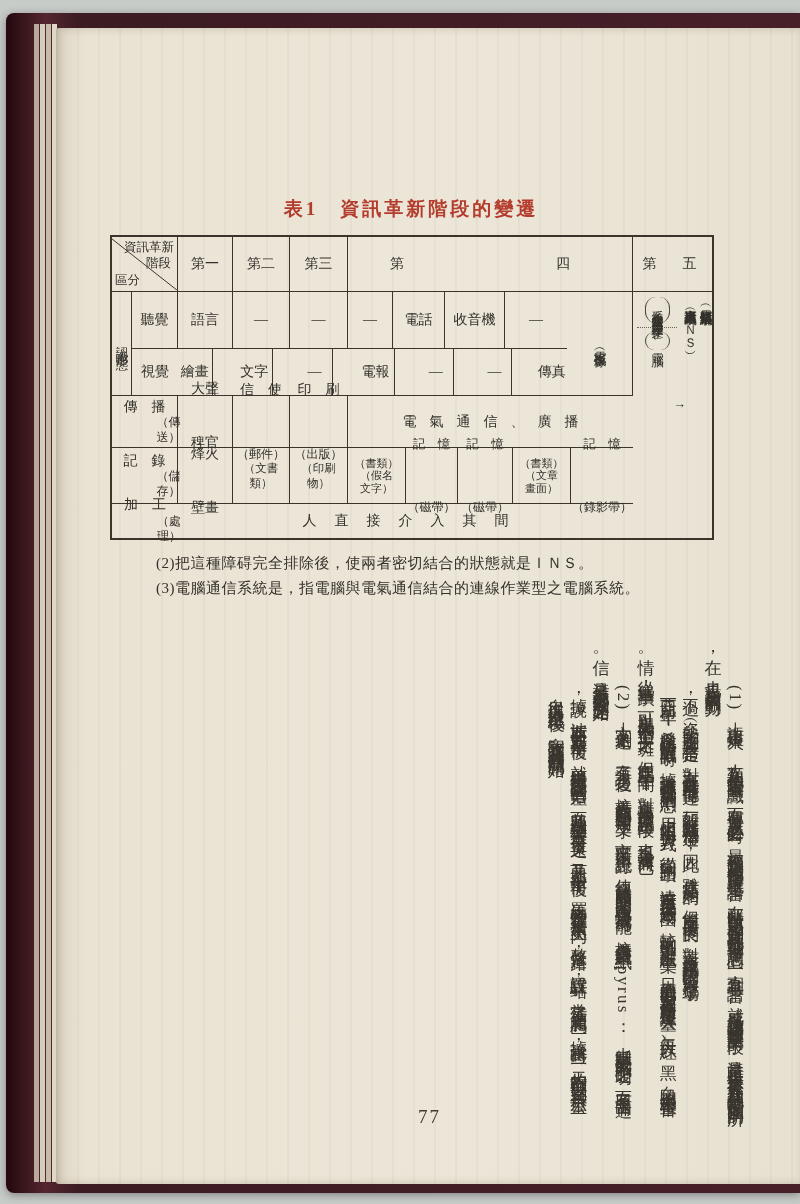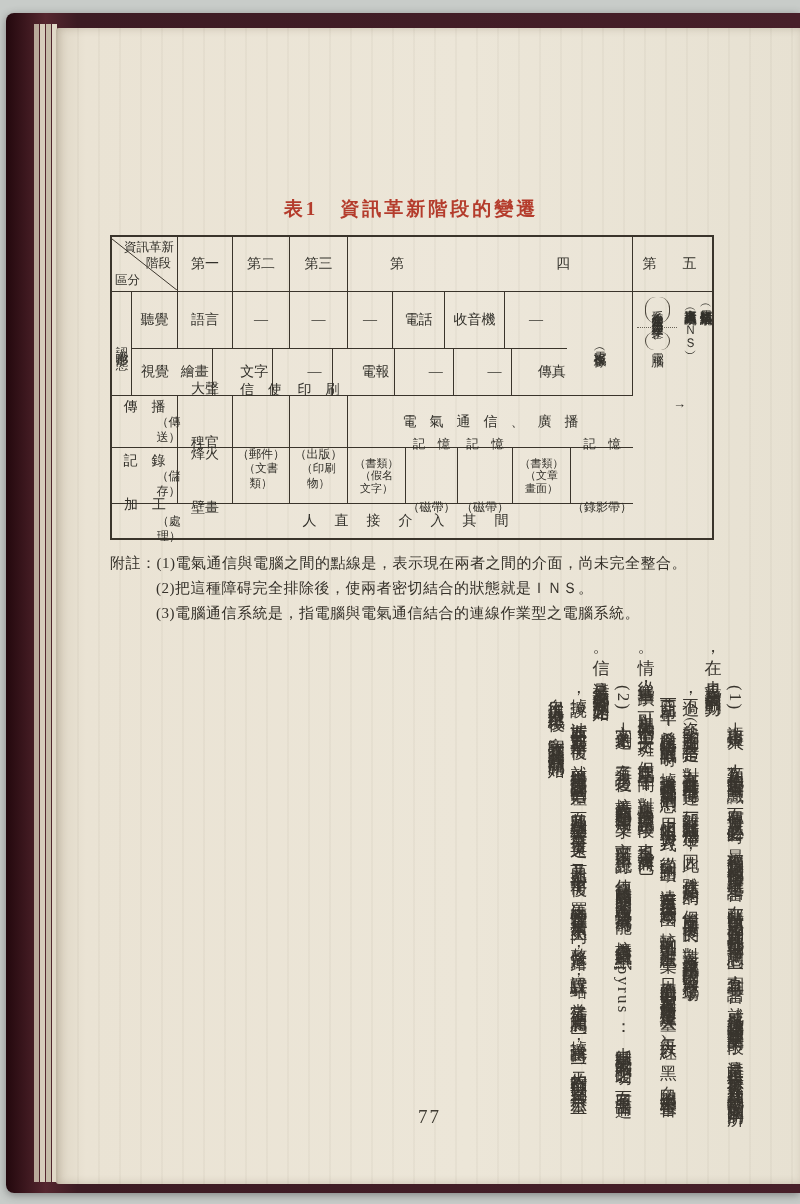--- a/index.html
+++ b/index.html
@@ -252,23 +252,20 @@
         <div class="c5arrow">→</div>
         <div class="c5right">
           <div>（包括電腦通信系統）</div>
           <div>高度資訊通信系統（ＩＮＳ）</div>
         </div>
       </div>
     </div>
   </div>
 
   <div class="notes">
-    <div>
-      <span>附註：</span><span>(1)電氣通信與電腦之間的點線是，表示現在兩者之間的介面，尚未完全整合。</span>
-    </div>
     <div class="cont">(2)把這種障碍完全排除後，使兩者密切結合的狀態就是ＩＮＳ。</div>
     <div class="cont">(3)電腦通信系統是，指電腦與電氣通信結合的連線作業型之電腦系統。</div>
   </div>
 </div>
 
 <div class="vbody">
   <p>(1)語言與烽火──人類互相抱持着集團意識，而有傳達意思之必要時，最初獲得之劃時代的傳達手段就是語言。在那時以前是用比手劃脚及其他行動來傳達意思的，一直到有了語言，就成爲資訊傳達的極其重要的手段。這是時至今日依然被作爲人類及其他動物最大區別的所在，也是人類發展的原動力。</p>
   <p>不過，姿勢（比手劃脚）及語言是，對方在近處時才可能傳達，如離遠一點就無法傳達了。因此，雖然是原始的，但簡單而又優良的，對遠方之資訊傳送手段的「烽火」就登場了。</p>
   <p>西元前一千年，希臘與特洛伊的戰爭時，據說希臘軍曾把勝利的消息，用火炬照明接力方式，從山頭到山頭，遠達數百英里傳送到本國。較近的例子是十六世紀中葉，日本的武田信玄曾在各個山頭建造烽火臺，每天以紅、黑、白的火焰來報告軍情。從這些事蹟，可以想見先人們下過工夫之一斑，但在此兩三千年間，對遠方最快的資訊傳送手段，也不過是烽火而已。</p>
   <p>(2)文字之創造──有了語言之後，接着人類就開始會使用文字。文字可以留下記錄，使得超越時間與空間的資訊之傳送成爲可能。接着由於紙草紙（Papyrus：由紙草製成的紙）之發明，而有了書函通信。這是信差及郵遞制度之開始。</p>

